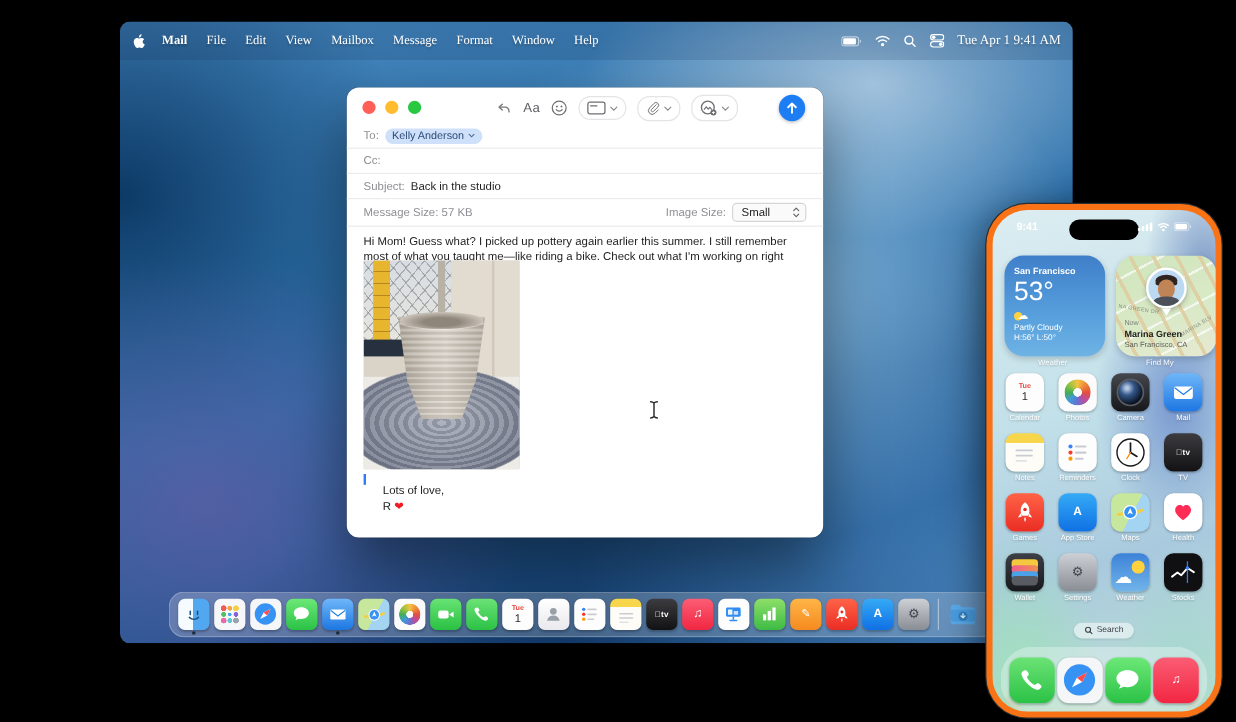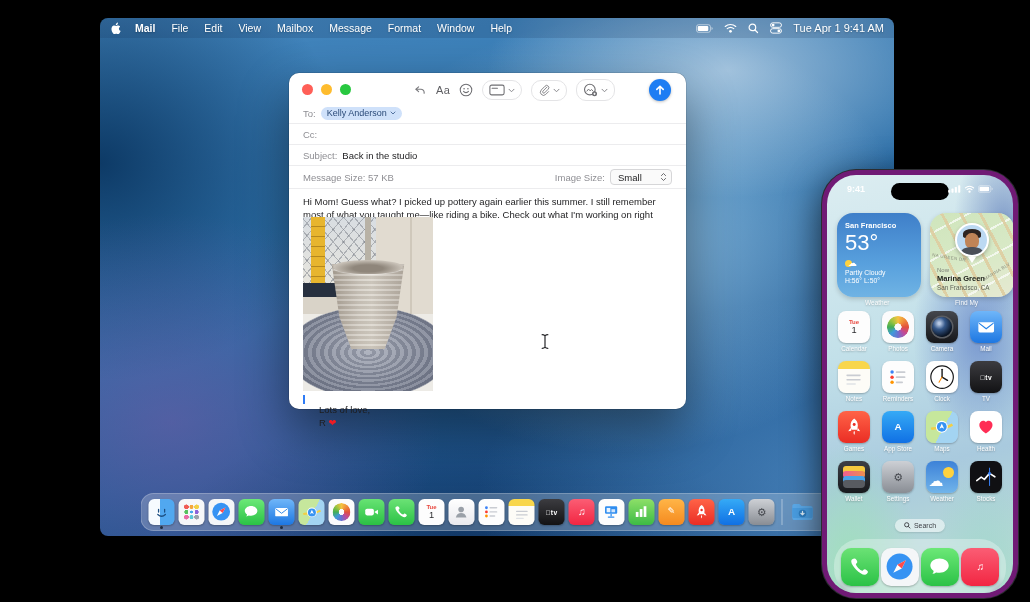--- a/index.html
+++ b/index.html
@@ -14,22 +14,22 @@
       radial-gradient(55% 45% at 79% 10%, rgba(255,255,255,.50), rgba(255,255,255,0) 55%),
       radial-gradient(60% 70% at 66% 42%, rgba(168,211,238,.75), rgba(168,211,238,0) 60%),
       radial-gradient(55% 65% at 9% 78%, rgba(118,92,168,.55), rgba(118,92,168,0) 62%),
       radial-gradient(45% 60% at 0% 28%, #0d3a66, rgba(13,58,102,0) 70%),
       radial-gradient(90% 70% at 97% 92%, rgba(96,164,222,.65), rgba(96,164,222,0) 55%),
       radial-gradient(60% 40% at 45% 100%, rgba(10,40,80,.55), rgba(10,40,80,0) 60%),
       linear-gradient(168deg,#4688bf 0%,#2f74ae 38%,#225c96 70%,#173f72 100%); }
 
   
   .menubar { position:absolute; left:0; top:0; width:100%; height:20px;
-    display:flex; align-items:center; padding:4px 10px; color:#fff; font-size:10.5px;
-    background:rgba(20,50,90,.18); }
+    display:flex; align-items:center; padding:16px 10px; color:#fff; font-size:10.5px;
+    background:rgba(20,50,90,.18);font-family:Liberation Serif, serif; }
   .menubar .mitem { margin-right:16px; white-space:nowrap; text-shadow:0 1px 2px rgba(0,0,0,.25); }
   .menubar .mitem.active { font-weight:700; }
   .menubar .apple { margin-right:14px; display:flex; align-items:center; }
   .mb-status { margin-left:auto; display:flex; align-items:center; gap:11px; }
   .mb-status .clock { font-size:11px; white-space:nowrap; text-shadow:0 1px 2px rgba(0,0,0,.25); }
 
   
   .dock { position:absolute; left:50%; transform:translateX(-50%); bottom:5px;
     display:flex; align-items:center; gap:4px; padding:5px 7px;
     background:rgba(255,255,255,.22); border:1px solid rgba(255,255,255,.22);
@@ -103,21 +103,21 @@
   .wallet-stack i:nth-child(1){ top:0; background:#f5c93f; }
   .wallet-stack i:nth-child(2){ top:22%; background:linear-gradient(90deg,#ef5e92,#f08f4e); }
   .wallet-stack i:nth-child(3){ top:44%; background:#4aa3e8; }
   .wallet-stack i:nth-child(4){ top:66%; height:34%; background:#585b61; border-radius:3px 3px 4px 4px; }
   .weather-glyph { position:relative; width:100%; height:100%; }
   .weather-glyph .sun { position:absolute; left:52%; top:18%; width:34%; height:34%;
     border-radius:50%; background:#ffd23e; }
   .weather-glyph .cloud { position:absolute; left:8%; top:34%; font-size:15px; color:#fff; }
 
   
-  .mail-window { position:absolute; left:189px; top:55px; width:397px; height:336px;
+  .mail-window { position:absolute; left:189px; top:55px; width:397px; height:375px;
     background:#fff; border-radius:10px; box-shadow:0 22px 50px rgba(0,0,0,.45), 0 0 0 .5px rgba(0,0,0,.2);
     font-size:9.5px; color:#222; }
   .traffic { position:absolute; left:13px; top:11px; display:flex; gap:8px; }
   .traffic i { width:11px; height:11px; border-radius:50%; display:block; }
   .t-red{ background:#ff5f57; } .t-yellow{ background:#febc2e; } .t-green{ background:#28c840; }
   .mw-toolbar { position:absolute; left:124px; top:7px; display:flex; align-items:center; gap:9px; height:20px; }
   .tool-cap { display:flex; align-items:center; gap:3px; padding:3px 6px;
     border:1px solid #e4e4e6; border-radius:10px; background:#fff; }
   .tool-plain { display:flex; align-items:center; }
   .tool-aa { font-size:11px; color:#5d5d61; letter-spacing:.5px; }
@@ -170,21 +170,21 @@
       linear-gradient(90deg,#a89f93 0%,#cfc9bf 38%,#d8d2c8 55%,#b3aba0 100%); }
   .ph-rim { position:absolute; left:23%; top:24.5%; width:54%; height:8%; border-radius:50%;
     background:radial-gradient(ellipse at 50% 60%, #8f867b 30%, #c9c2b8 70%);
     box-shadow:0 1px 1px rgba(255,255,255,.4); }
 
   
   .ibeam { position:absolute; left:440px; top:315px; z-index:60; }
 
   
   .iphone { position:absolute; left:822px; top:170px; width:196px; height:428px;
-    background:#701a75; border-radius:34px; box-shadow:0 0 0 1px #2a2c30, 0 10px 36px rgba(0,0,0,.7);
+    background:#f97316; border-radius:34px; box-shadow:0 0 0 1px #2a2c30, 0 10px 36px rgba(0,0,0,.7);
     z-index:50; }
   .iphone-screen { position:absolute; left:5px; top:5px; right:5px; bottom:5px; border-radius:29px;
     overflow:hidden;
     background:
       radial-gradient(55% 40% at 82% 38%, rgba(72,104,190,.60), transparent 65%),
       radial-gradient(45% 35% at 95% 12%, rgba(60,92,170,.55), transparent 60%),
       radial-gradient(60% 45% at 12% 92%, rgba(158,224,186,.85), transparent 62%),
       radial-gradient(50% 40% at 85% 95%, rgba(150,214,200,.6), transparent 62%),
       linear-gradient(165deg,#dcedf1 0%,#c2e0e9 40%,#a9cade 68%,#bfe2d2 100%); }
   .island { position:absolute; left:50%; transform:translateX(-50%); top:8px;

